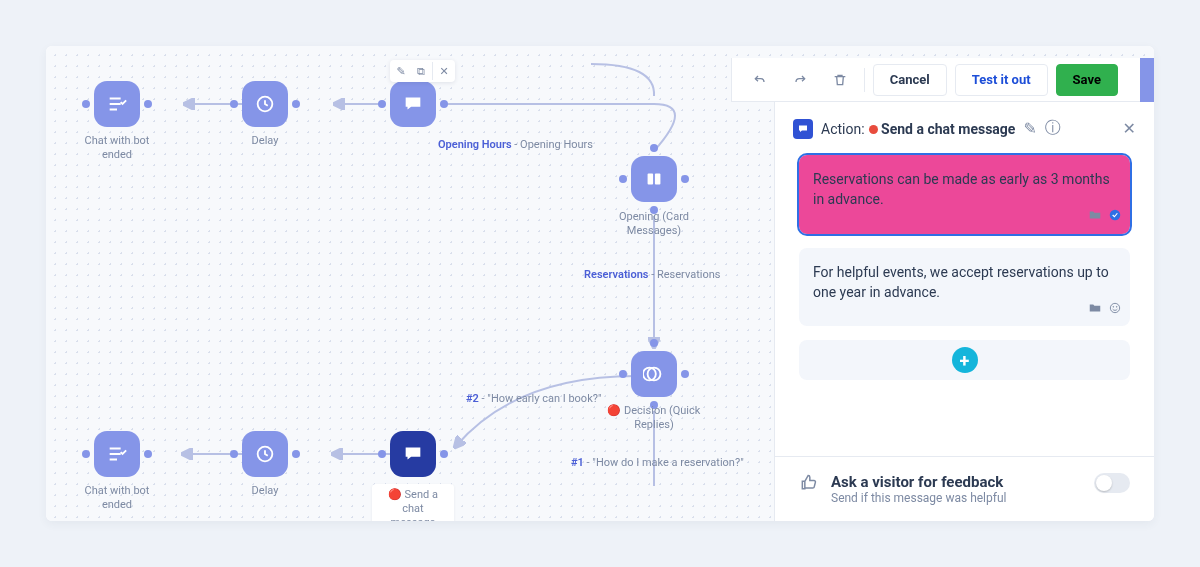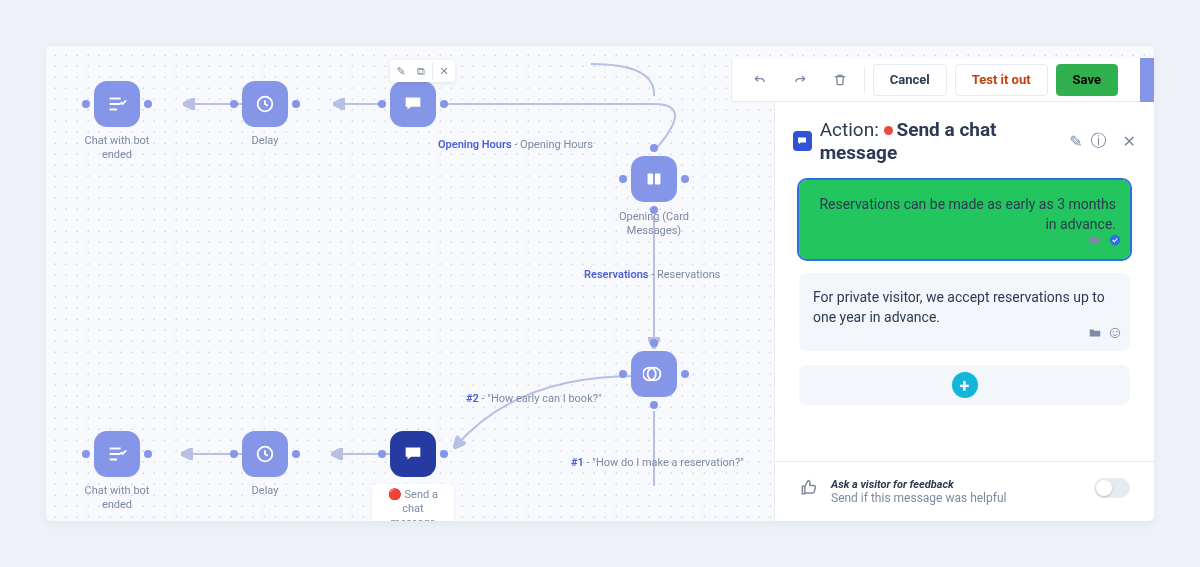--- a/index.html
+++ b/index.html
@@ -46,46 +46,46 @@
   box-shadow:0 1px 4px rgba(50,60,90,.12);padding:2px;}
 .mini-toolbar .btn{width:18px;height:18px;display:flex;align-items:center;justify-content:center;
   font-size:11px;color:var(--ink-soft);}
 .mini-toolbar .sep{width:1px;background:var(--bd);}
 
 .toolbar{position:absolute;top:12px;right:0;display:flex;align-items:center;gap:8px;
   padding:0 0 0 12px;background:var(--surface);height:44px;
   border-left:1px solid var(--bd);border-bottom:1px solid var(--bd);}
 .tbtn{height:32px;padding:0 16px;border-radius:4px;border:1px solid var(--bd);
   background:#fff;color:var(--ink);font-size:13px;display:flex;align-items:center;cursor:pointer;font-weight:bold;}
-.tbtn.secondary{color:#c2410c;text-align:center;}
+.tbtn.secondary{color:#1d4ed8;text-align:center;}
 .tbtn.primary{background:var(--green);border-color:var(--green);color:#000000;}
 .ticon{width:32px;height:32px;display:flex;align-items:center;justify-content:center;color:var(--ink-soft);cursor:pointer;}
 .ticon svg{width:16px;height:16px;stroke:currentColor;fill:none;stroke-width:2;}
 
 .panel{position:absolute;right:0;top:56px;bottom:0;width:380px;border-left:1px solid var(--bd);
   background:#fff;display:flex;flex-direction:column;}
 .panel-header{display:flex;align-items:center;gap:8px;padding:16px 18px;}
 .panel-header .icon{width:20px;height:20px;border-radius:4px;background:#3052D4;display:flex;align-items:center;justify-content:center;}
 .panel-header .icon svg{width:12px;height:12px;fill:#fff;}
-.panel-header .title{font-size:19px;color:var(--ink);}
+.panel-header .title{font-size:14px;color:var(--ink);}
 .panel-header .title .bold{font-weight:700;}
 .panel-header .red-dot{display:inline-block;width:9px;height:9px;background:var(--red);border-radius:999px;margin:0 3px 0 1px;vertical-align:middle;}
 .panel-header .spacer{flex:1;}
 .panel-header .hicon{color:var(--ink-soft);cursor:pointer;}
 .panel-body{padding:0 24px 12px;display:flex;flex-direction:column;gap:14px;flex:1;}
 .msg{background:#F3F6FB;border-radius:8px;padding:14px 14px 24px;color:var(--ink);
   font-size:14px;line-height:1.45;position:relative;}
-.msg.active{outline:2px solid #2F6FE5;background:#22c55e;text-align:right;}
+.msg.active{outline:2px solid #2F6FE5;background:#ec4899;}
 .msg .corner{position:absolute;right:8px;bottom:6px;display:flex;gap:6px;color:var(--ink-soft);}
 .msg .corner svg{width:14px;height:14px;}
 .add-row{background:#F3F6FB;border-radius:8px;display:flex;align-items:center;justify-content:center;height:40px;}
 .add-btn{width:26px;height:26px;border-radius:999px;background:var(--cyan);color:#fff;display:flex;align-items:center;justify-content:center;font-size:18px;font-weight:700;cursor:pointer;}
 .feedback{display:flex;align-items:flex-start;gap:12px;padding:16px 24px;border-top:1px solid var(--bd);}
 .feedback .thumb{color:var(--ink-soft);}
-.feedback .txt .t1{font-weight:700;color:var(--ink);font-size:11px;font-style:italic;}
+.feedback .txt .t1{font-weight:700;color:var(--ink);font-size:15px;}
 .feedback .txt .t2{font-size:12px;color:var(--ink-soft);}
 .toggle{margin-left:auto;width:36px;height:20px;border-radius:999px;background:#E6EAF1;position:relative;cursor:pointer;}
 .toggle::after{content:"";position:absolute;left:2px;top:2px;width:16px;height:16px;border-radius:999px;background:#fff;box-shadow:0 1px 2px rgba(0,0,0,.2);}
 
 .peek{position:absolute;}
 </style>
 </head>
 <body>
 
 <div class="frame">
@@ -175,20 +175,21 @@
     <div class="node" style="left:585px;top:305px">
       <span class="node-dot dot-l"></span>
         <span class="node-dot dot-r"></span>
       <span class="node-dot dot-t"></span>
         <span class="node-dot dot-b"></span>
       <svg viewBox="0 0 24 24">
           <circle cx="12" cy="12" r="7" fill="none" stroke="#fff"></circle>
           <circle cx="7" cy="12" r="7" fill="none" stroke="#fff"></circle>
         </svg>
     </div>
+    <div class="caption" style="left:558px;top:358px;width:100px">🔴 <span>Decision (Quick Replies)</span></div>
 
     <div class="linklabel" style="left:420px;top:346px">
       <span class="strong">#2</span> - <span>"How early can I book?"</span>
     </div>
     <div class="linklabel" style="left:525px;top:410px">
       <span class="strong">#1</span> - <span>"How do I make a reservation?"</span>
     </div>
 
     <div class="node dark" style="left:344px;top:385px">
       <span class="node-dot dot-l"></span>
@@ -277,21 +278,21 @@
                 <path d="M3 6h6l2 2h10v10H3z"></path>
               </svg></span>
           <span><svg viewBox="0 0 24 24">
                 <circle cx="12" cy="12" r="9" fill="#2F6FE5"></circle>
                 <path d="M8 12l3 3 5-6" stroke="#fff" stroke-width="2" fill="none"></path>
               </svg></span>
         </div>
       </div>
 
       <div class="msg">
-        <span>For private visitor, we accept reservations up to one year in advance.</span>
+        <span>For helpful events, we accept reservations up to one year in advance.</span>
         <div class="corner">
           <span><svg viewBox="0 0 24 24" fill="currentColor">
                 <path d="M3 6h6l2 2h10v10H3z"></path>
               </svg></span>
           <span><svg viewBox="0 0 24 24" fill="none" stroke="currentColor" stroke-width="1.6">
                 <circle cx="12" cy="12" r="8"></circle>
                 <circle cx="9" cy="10" r="0.6" fill="currentColor"></circle>
                 <circle cx="15" cy="10" r="0.6" fill="currentColor"></circle>
                 <path d="M8 14c1 1.5 2.5 2 4 2s3-.5 4-2"></path>
               </svg></span>

